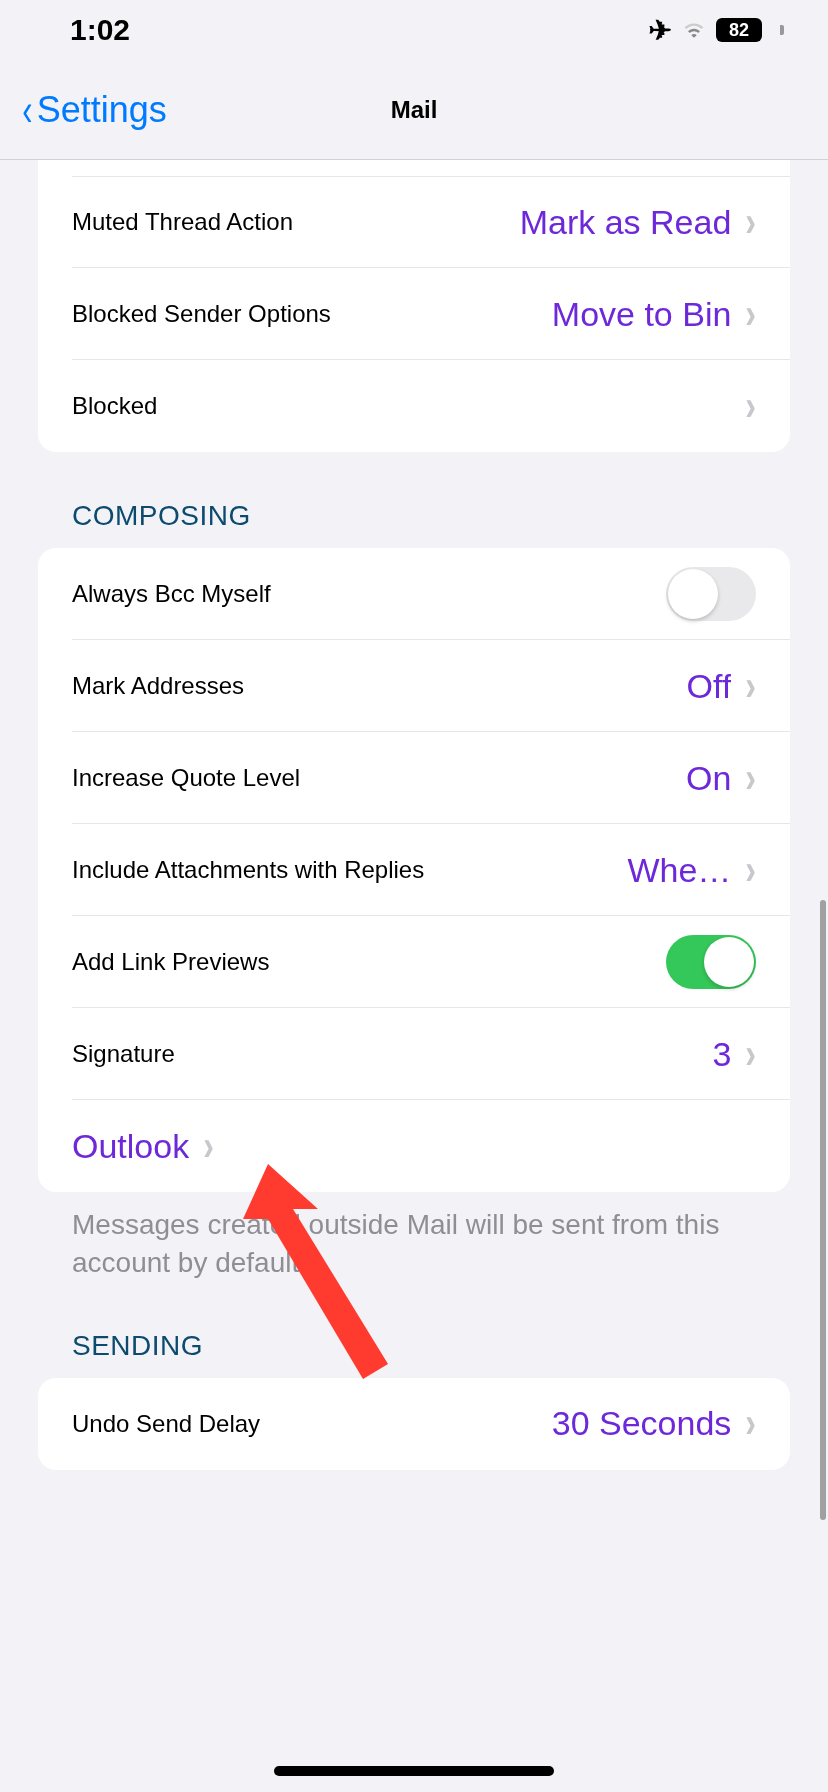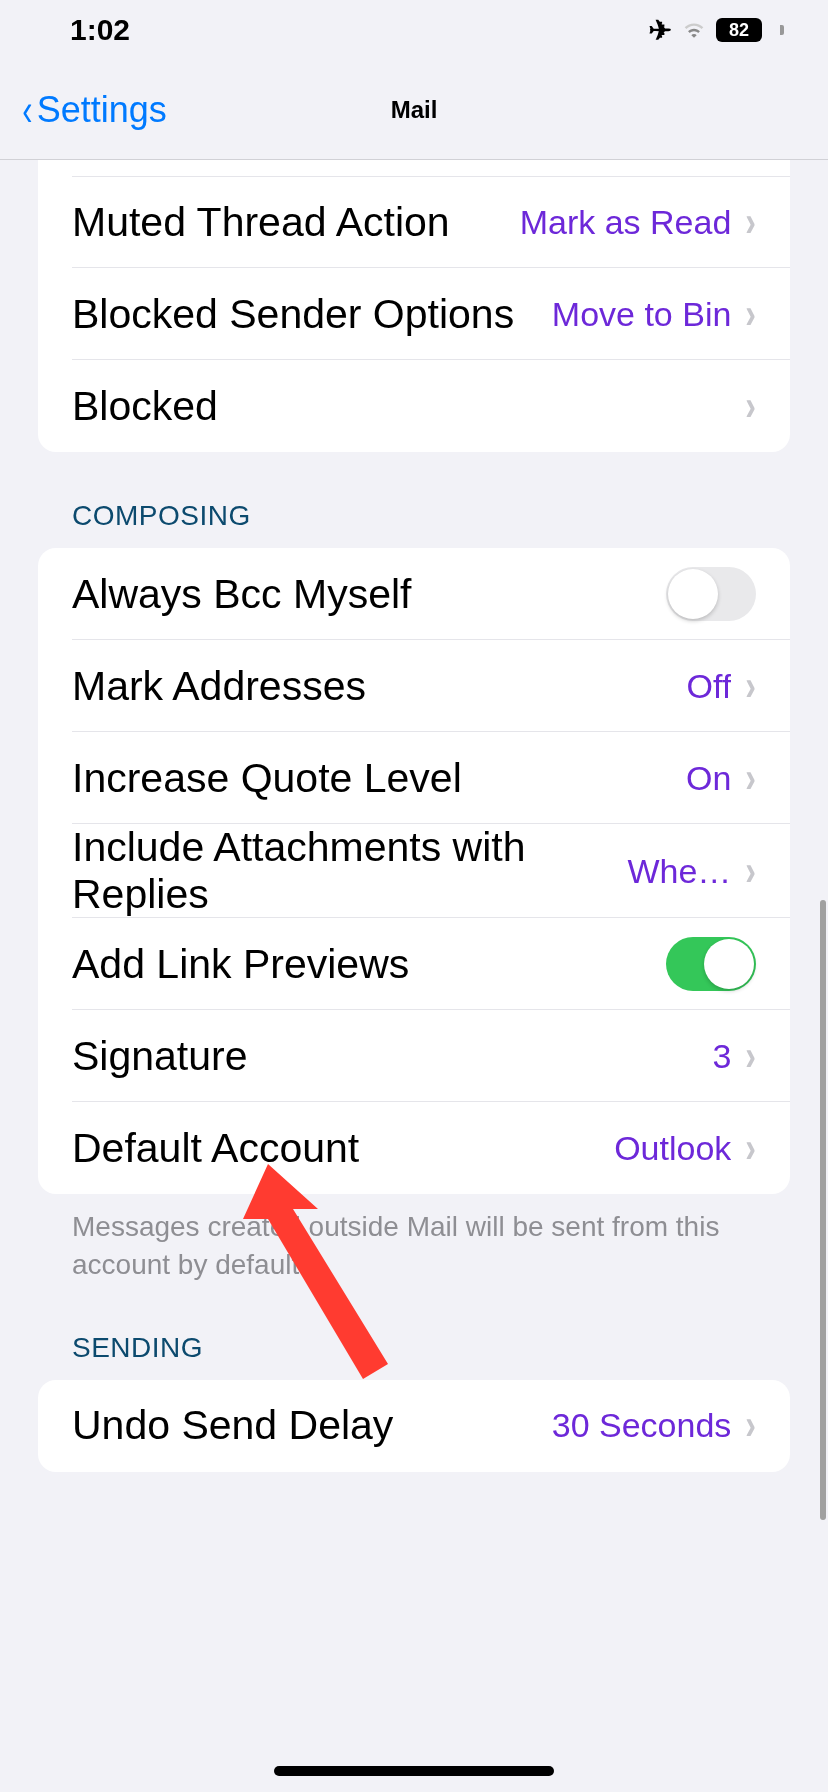--- a/index.html
+++ b/index.html
@@ -136,21 +136,21 @@
     .row-first-partial::before {
       content: "";
       position: absolute;
       left: 34px;
       right: 0;
       top: 0;
       height: 1px;
       background: #e5e5ea;
     }
     .row-label {
-      font-size: 41px;
+      font-size: 24px;
       font-weight: 400;
       color: #000;
       flex: 1;
     }
     .row-value {
       font-size: 34px;
       font-weight: 400;
       color: #6d28d9;
       margin-right: 14px;
       white-space: nowrap;
@@ -298,21 +298,20 @@
       <div class="toggle on">
         <div class="toggle-knob"></div>
       </div>
     </div>
     <div class="row">
       <div class="row-label">Signature</div>
       <div class="row-value">3</div>
       <span class="chevron">›</span>
     </div>
     <div class="row">
-      <div class="row-label">Default Account</div>
       <div class="row-value">Outlook</div>
       <span class="chevron">›</span>
     </div>
   </div>
   <div class="section-footer">Messages created outside Mail will be sent from this account by default.</div>
 
   <div class="section-header">Sending</div>
   <div class="section-group">
     <div class="row">
       <div class="row-label">Undo Send Delay</div>

